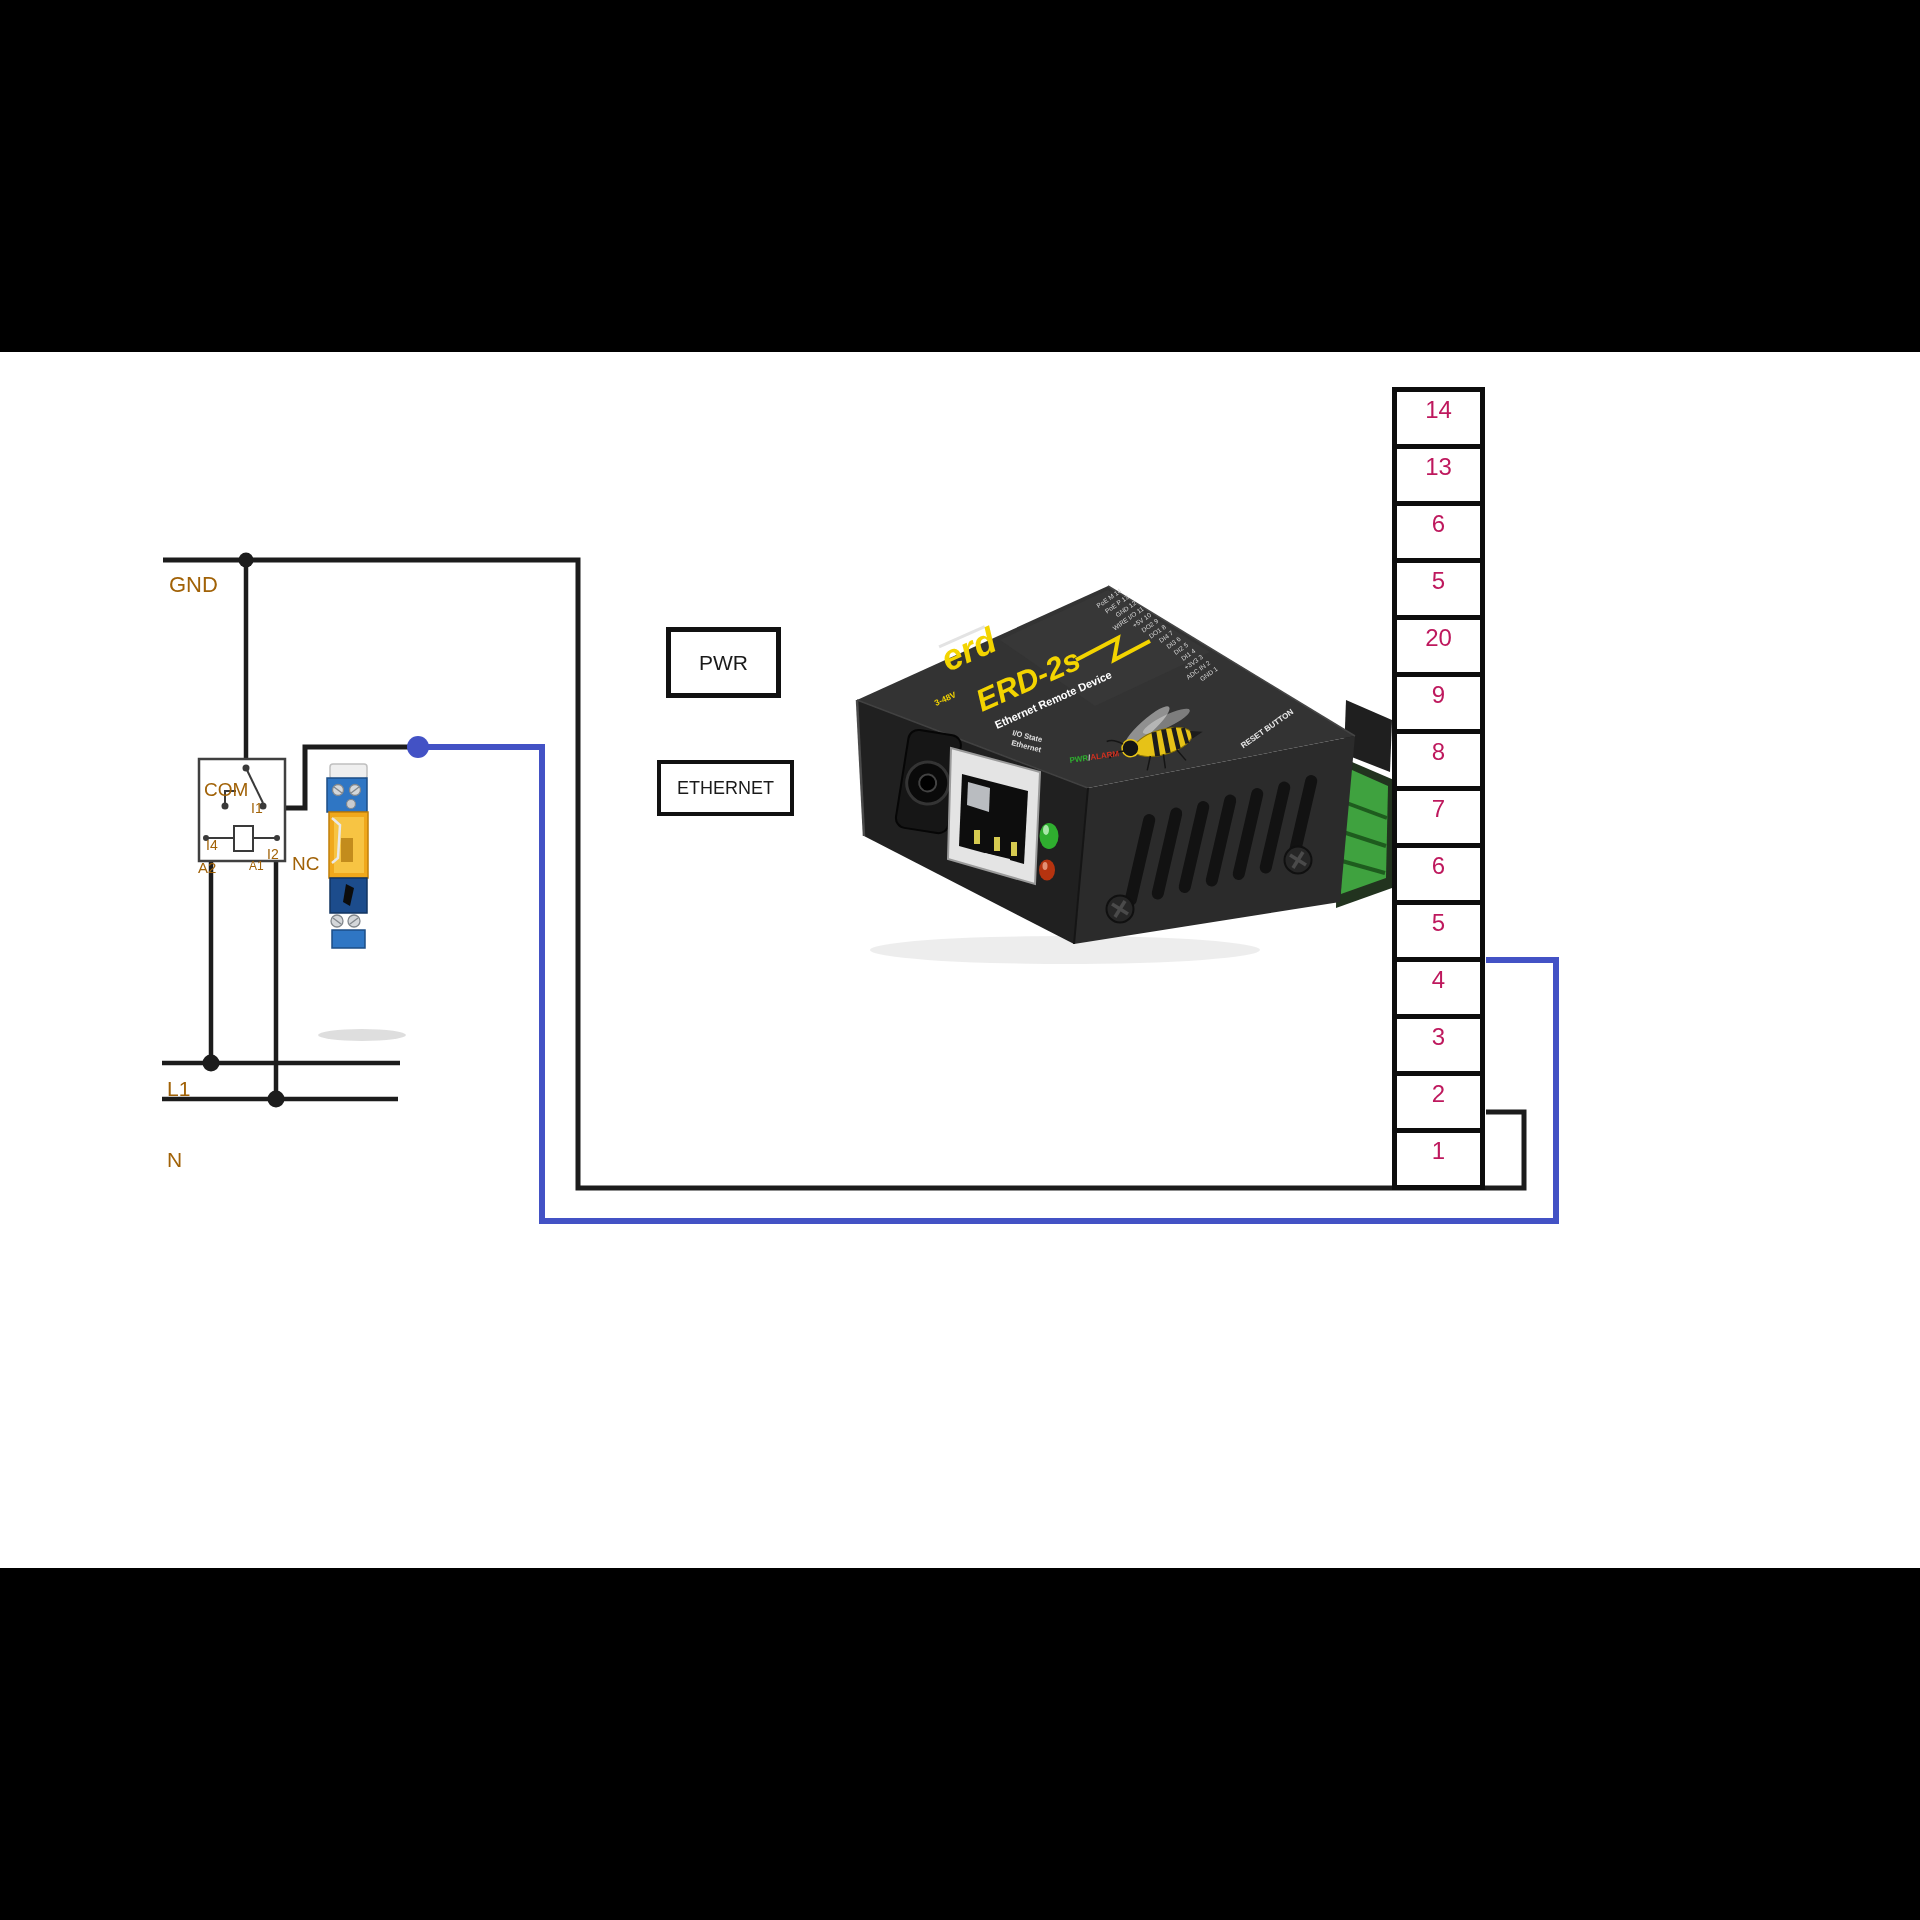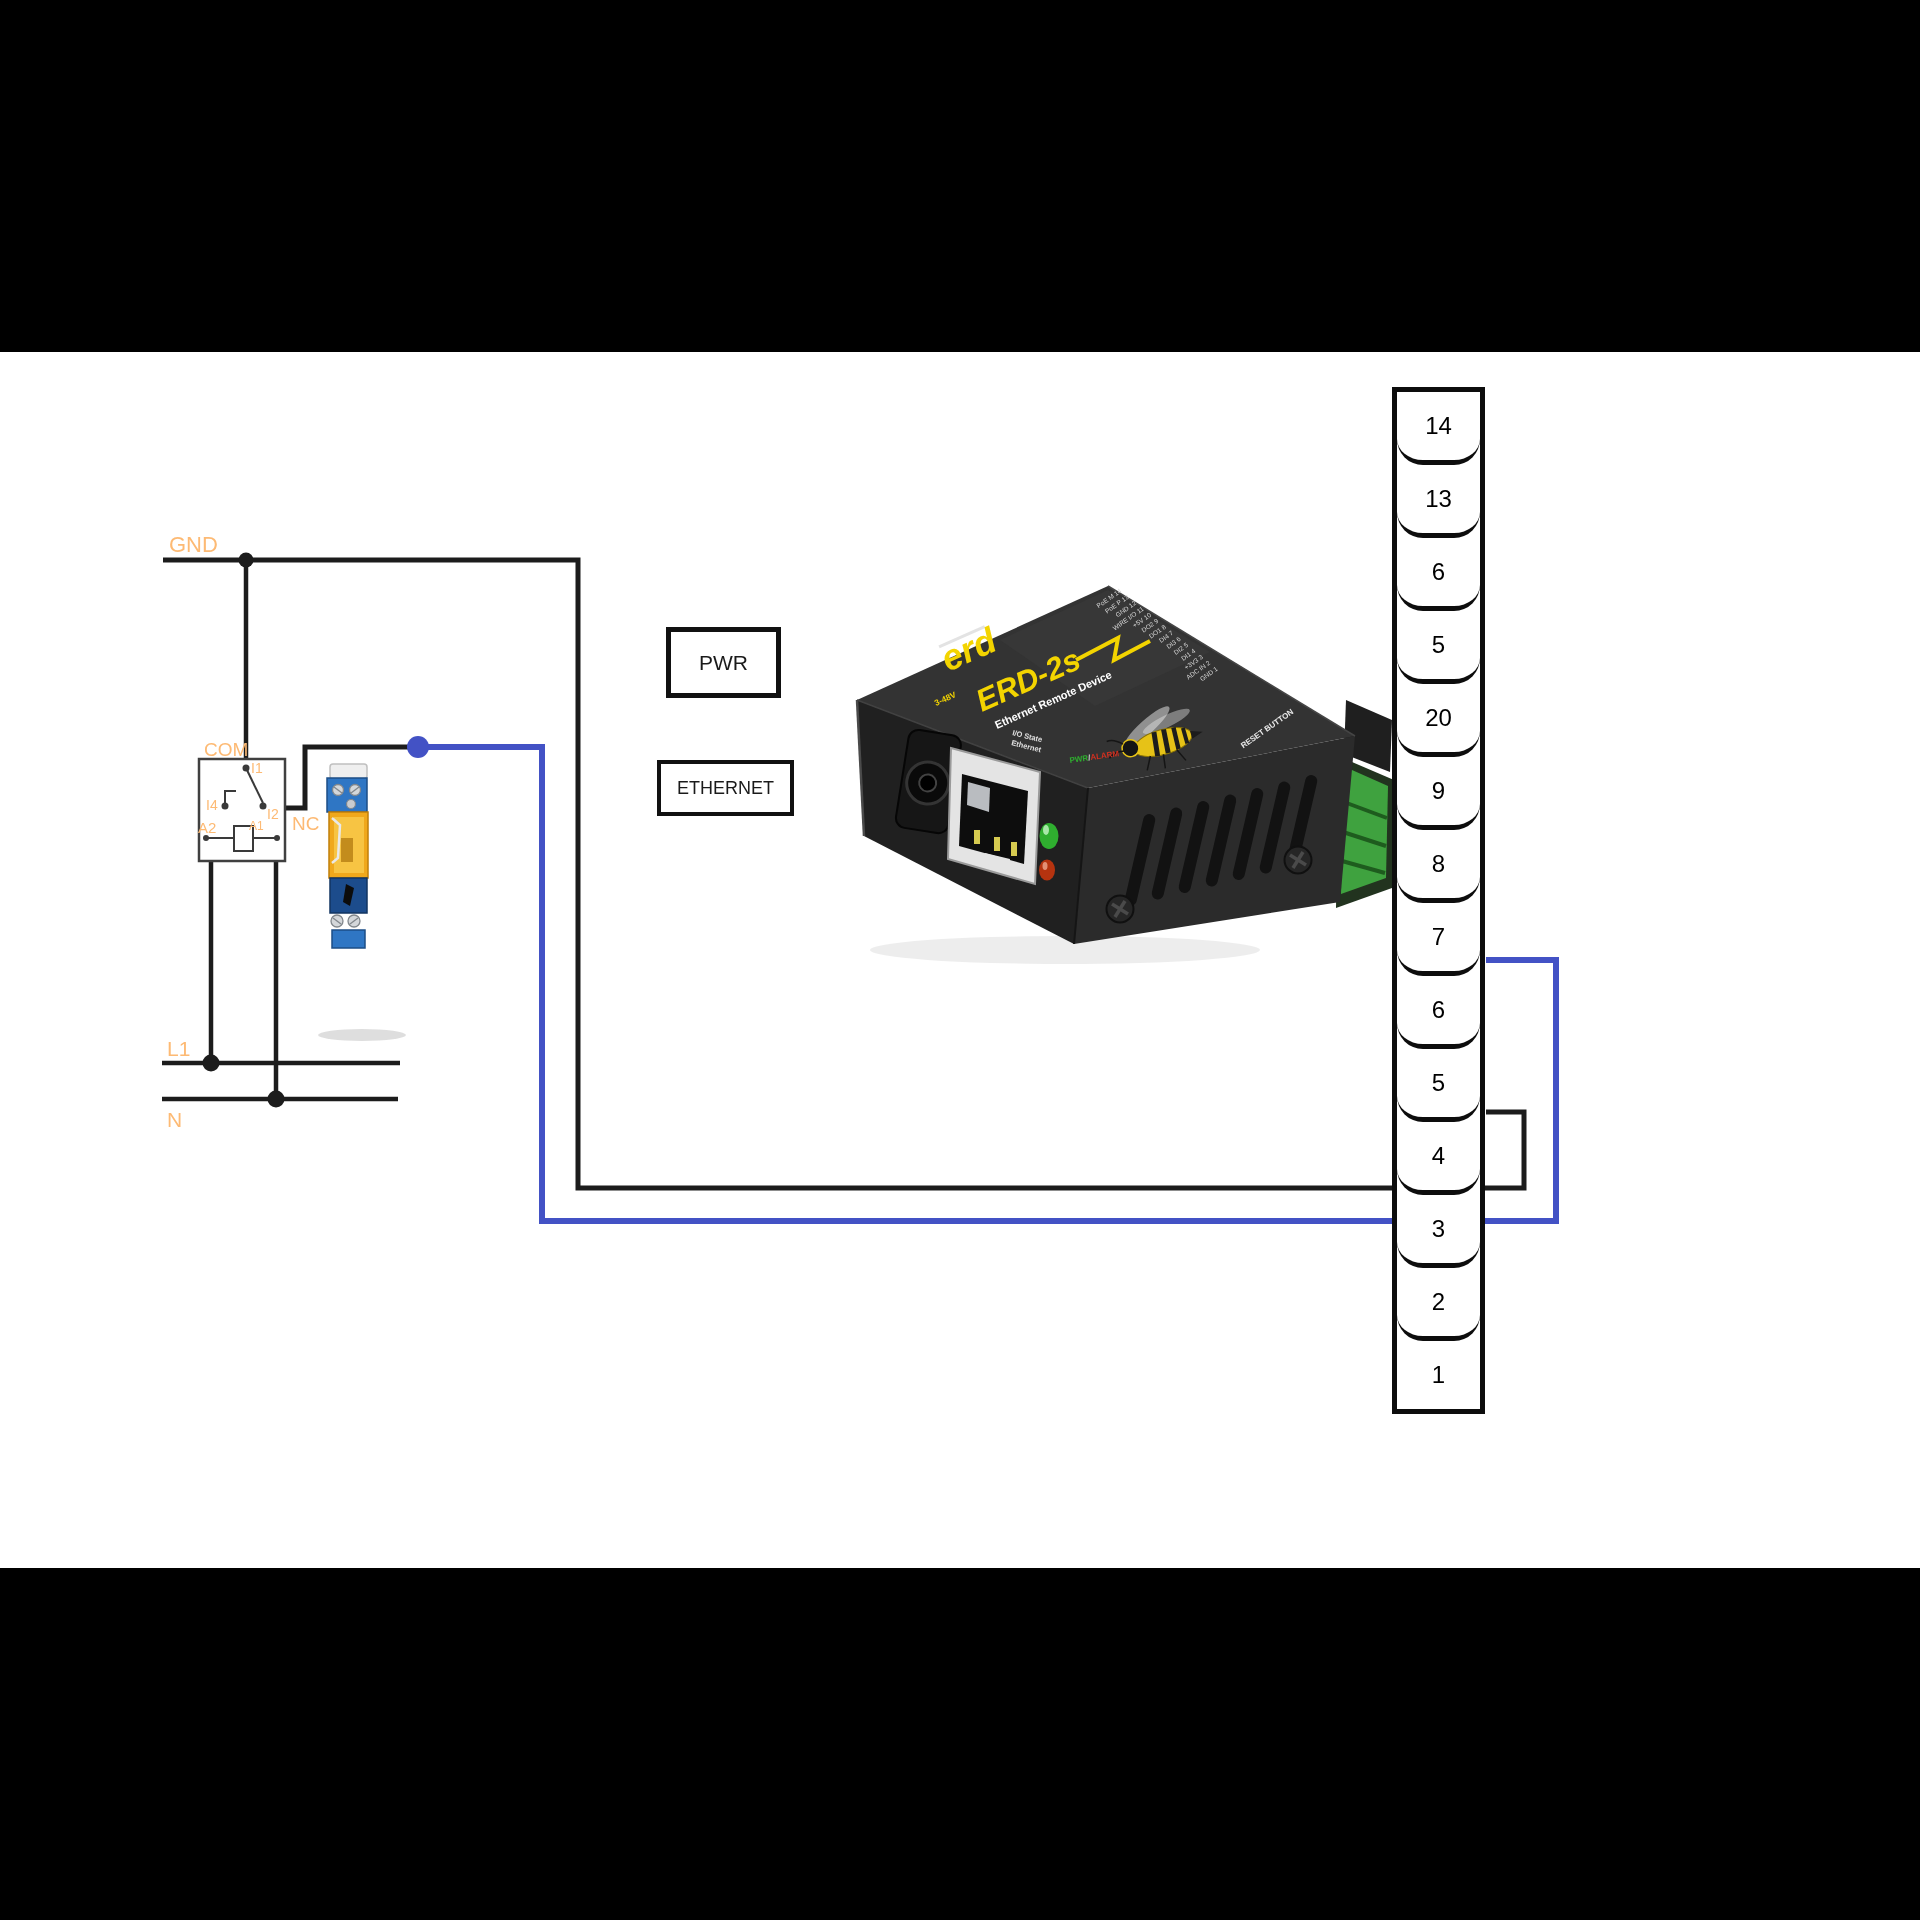--- a/index.html
+++ b/index.html
@@ -3,32 +3,32 @@
 <meta charset="utf-8">
 <style>
   html,body{margin:0;padding:0;background:#000;}
   #page{position:relative;width:1920px;height:1920px;background:#000;overflow:hidden;
         font-family:"Liberation Sans",sans-serif;}
   #canvas{position:absolute;left:0;top:352px;width:1920px;height:1216px;background:#fff;}
   svg{position:absolute;overflow:visible;}
   #wires{left:0;top:0;width:1920px;height:1920px;z-index:1;}
   #device-svg{left:840px;top:570px;width:580px;height:400px;z-index:2;}
   #relay-svg{left:318px;top:758px;width:60px;height:200px;z-index:2;}
-  .lbl{position:absolute;color:#fdba74;z-index:3;white-space:nowrap;}
+  .lbl{position:absolute;color:#a16207;z-index:3;white-space:nowrap;margin-top:40px;}
   .lbl-big{font-size:21px;}
   .lbl-med{font-size:19px;}
   .lbl-sm{font-size:14px;}
   .frame-box{position:absolute;background:#fff;border:5px solid #111;display:flex;
              align-items:center;justify-content:center;z-index:3;color:#1a1a1a;}
   #pwr-box{left:666px;top:627px;width:105px;height:61px;font-size:21px;}
   #ethernet-box{left:657px;top:760px;width:129px;height:48px;border-width:4px;font-size:18px;}
   #terminal-block{position:absolute;left:1392px;top:387px;width:83px;z-index:4;
                   border:5px solid #0d0d0d;background:#fff;display:flex;flex-direction:column;}
   #terminal-block .cell{height:48px;border-bottom:5px solid #0d0d0d;text-align:center;
-                        font-size:24px;color:#000000;padding-top:20px;box-sizing:content-box;border-radius:26px;}
+                        font-size:24px;color:#be185d;padding-top:4px;box-sizing:content-box;}
   #terminal-block .cell:last-child{border-bottom:none;}
   text{font-family:"Liberation Sans",sans-serif;}
   .pin-label{font-size:6.5px;fill:#d8d8d8;}
 </style>
 </head>
 <body>
 
 <div id="page">
   <div id="canvas"></div>
 

